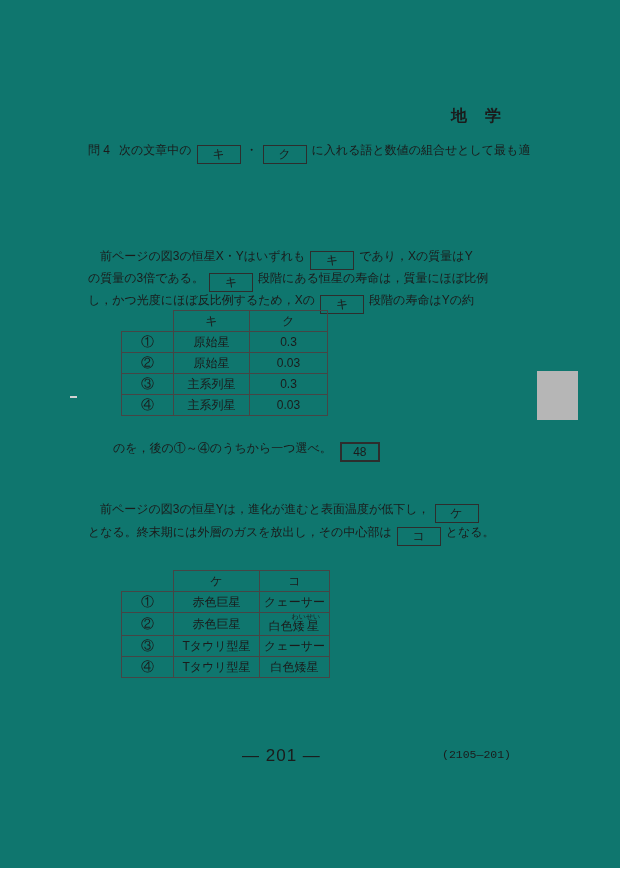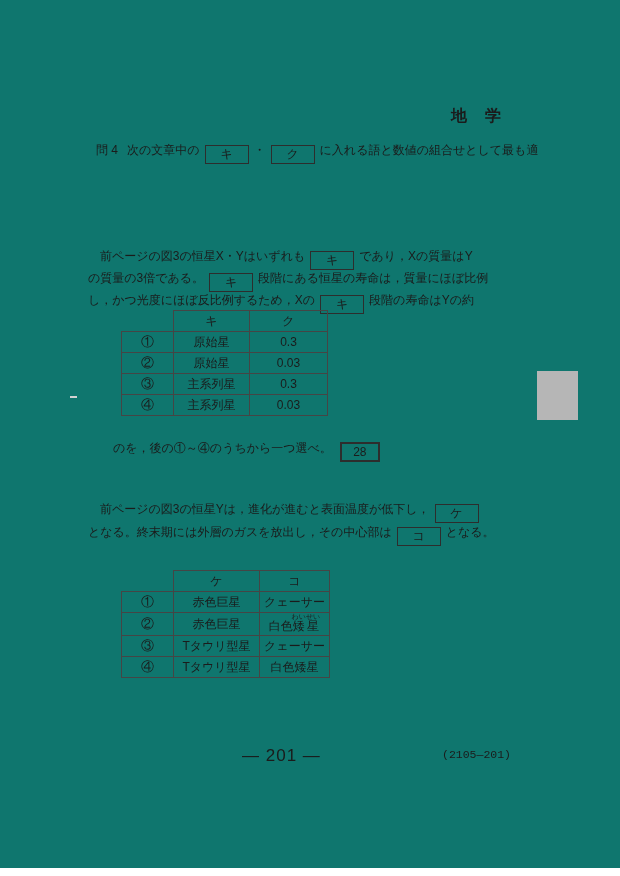--- a/index.html
+++ b/index.html
@@ -43,21 +43,21 @@
   }
   .stray{width:7px;height:2px;background:#d2d2d2;}
 </style>
 </head>
 <body>
 
 <div class="page">
 
   <div class="abs header-title" style="left:451px;top:106px;">地　学</div>
 
-  <div class="abs" style="left:96px;top:139px;">
+  <div class="abs" style="left:88px;top:139px;">
     <div class="line">
       <span class="qlabel">問 4</span><span>次の文章中の</span><span class="blank">キ</span><span>・</span><span class="blank">ク</span><span>に入れる語と数値の組合せとして最も適</span>
     </div>
   </div>
 
   <div class="abs" style="left:88px;top:197px;margin-top:48px;">
     <div class="bodyline">
       <span>　前ページの図3の恒星X・Yはいずれも</span><span class="blank">キ</span><span>であり，Xの質量はY</span>
     </div>
     <div class="bodyline">
@@ -102,21 +102,21 @@
     </tr>
   </tbody>
     </table>
 
   <div class="abs halftone" style="left:537px;top:371px;"></div>
 
   <div class="abs stray" style="left:70px;top:396px;"></div>
 
   <div class="abs" style="left:88px;top:437px;">
     <div class="line indent2">
-      <span>のを，後の①～④のうちから一つ選べ。</span><span class="ansbox">28</span>
+      <span>のを，後の①～④のうちから一つ選べ。</span><span class="ansbox">48</span>
     </div>
   </div>
 
   <div class="abs" style="left:88px;top:498px;">
     <div class="bodyline" style="height:23px;line-height:23px;">
       <span>　前ページの図3の恒星Yは，進化が進むと表面温度が低下し，</span><span class="blank">ケ</span>
     </div>
     <div class="bodyline" style="height:23px;line-height:23px;">
       <span>となる。終末期には外層のガスを放出し，その中心部は</span><span class="blank">コ</span><span>となる。</span>
     </div>

